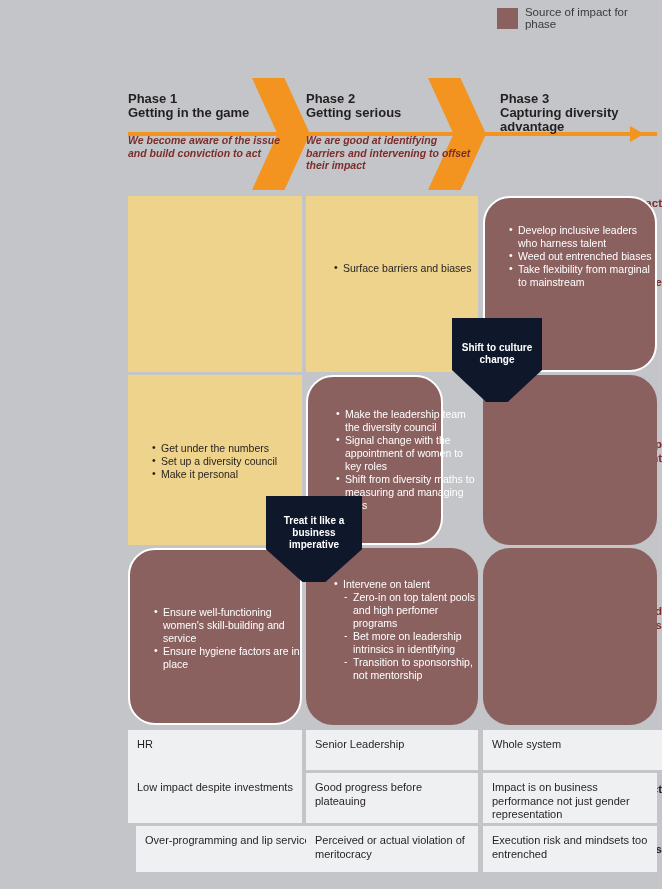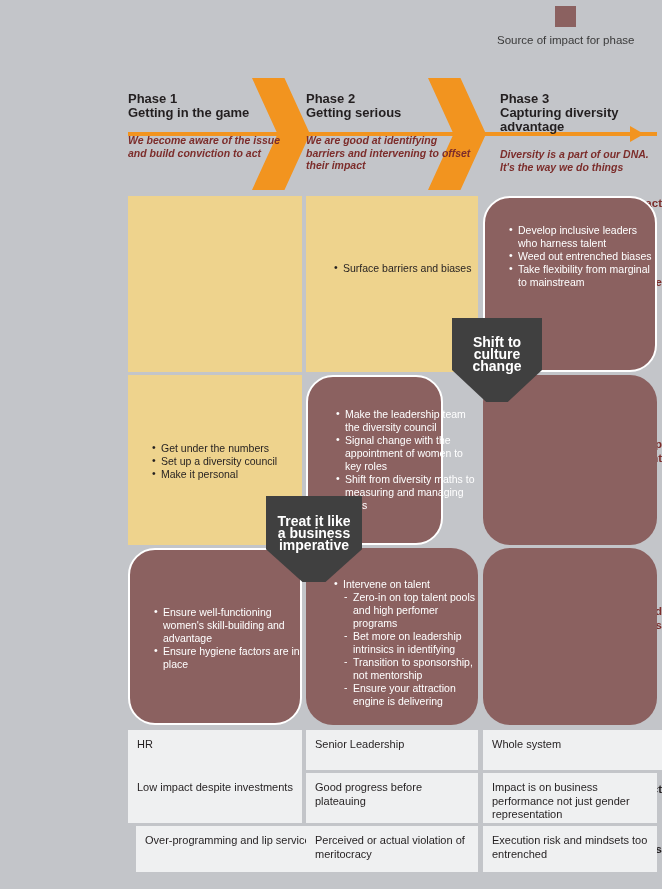--- a/index.html
+++ b/index.html
@@ -6,21 +6,21 @@
   body{
     width:662px;height:889px;
     background:#c3c5c9;
     font-family:"Liberation Sans", sans-serif;
     position:relative;
     overflow:hidden;
   }
   
   #legend{
     position:absolute; top:6px; left:497px;
-    display:flex; align-items:center; gap:7px;flex-direction:column;
+    display:flex; align-items:center; gap:7px;
   }
   #legend .swatch{width:21px;height:21px;background:#8b6160;}
   #legend .txt{font-size:11.5px;color:#3a3a3a;}
 
   
   #banner{position:absolute;left:0;top:78px;width:662px;height:112px;}
   .chev{position:absolute;top:0;width:58px;height:112px;background:#f2941f;}
   .chev.c1{left:252px;clip-path:polygon(0 0,56% 0,100% 50%,56% 100%,0 100%,44% 50%);}
   .chev.c2{left:428px;clip-path:polygon(0 0,56% 0,100% 50%,56% 100%,0 100%,44% 50%);}
   .rule{position:absolute;height:4px;background:#f2941f;}
@@ -54,22 +54,22 @@
   .cell .list{font-size:10.5px;line-height:13px;}
   .maroon .list{color:#ffffff;}
   .yellow .list{color:#231f20;}
   .list ul{margin:0;padding:0;list-style:none;}
   .list li{position:relative;padding-left:9px;margin:0;}
   .list li::before{content:"\2022";position:absolute;left:0;top:-1px;}
   .list li.sub{padding-left:19px;}
   .list li.sub::before{content:"-";left:10px;}
 
   
-  .callout{position:absolute;background:#404040;color:#fff;
-    font-size:14px;font-weight:bold;line-height:12px;
+  .callout{position:absolute;background:#0f172a;color:#fff;
+    font-size:10px;font-weight:bold;line-height:12px;
     display:flex;align-items:center;justify-content:center;text-align:center;
     clip-path:polygon(38% 0,100% 0,100% 62%,62% 100%,38% 100%,0 62%,0 0);
     box-sizing:border-box;padding:4px 6px 16px 6px;}
 
   
   .tcell{position:absolute;background:#eff0f1;box-sizing:border-box;
     padding:8px 9px;font-size:11px;color:#231f20;line-height:13.5px;}
 </style>
 </head>
 <body>
@@ -93,21 +93,20 @@
     <div class="sub">We become aware of the issue and build conviction to act</div>
   </div>
   <div class="phase p2">
     <div class="num">Phase 2</div>
     <div class="nm">Getting serious</div>
     <div class="sub">We are good at identifying barriers and intervening to offset their impact</div>
   </div>
   <div class="phase p3">
     <div class="num">Phase 3</div>
     <div class="nm">Capturing diversity advantage</div>
-    <div class="sub">Diversity is a part of our DNA. It's the way we do things</div>
   </div>
 </div>
 
 <div class="rowlabel" id="lbl-source">Source of impact</div>
 <div class="rowlabel" id="lbl-leadership">Leadership culture</div>
 <div class="rowlabel" id="lbl-ceo">CEO/Senior leadership commitment</div>
 <div class="rowlabel" id="lbl-skill">Skill-building and collective enablers</div>
 <div class="rowlabel dark" id="lbl-cog">Centre of gravity</div>
 <div class="rowlabel dark" id="lbl-impact">Impact</div>
 <div class="rowlabel dark" id="lbl-risks">Risks</div>
@@ -150,34 +149,33 @@
         <li>Shift from diversity maths to measuring and managing KPIs</li>
       </ul>
     </div>
 </div>
 
 <div class="cell maroon" style="left:483px;top:375px;width:174px;height:170px;"></div>
 
 <div class="cell maroon" style="left:128px;top:548px;width:174px;height:177px;border:2px solid #ffffff;box-sizing:border-box;">
   <div class="list" style="position:absolute;left:24px;top:56px;width:150px;">
       <ul>
-        <li>Ensure well-functioning women's skill-building and advantage</li>
+        <li>Ensure well-functioning women's skill-building and service</li>
         <li>Ensure hygiene factors are in place</li>
       </ul>
     </div>
 </div>
 
 <div class="cell maroon" style="left:306px;top:548px;width:172px;height:177px;">
   <div class="list" style="position:absolute;left:28px;top:30px;width:150px;">
       <ul>
         <li>Intervene on talent</li>
         <li class="sub">Zero-in on top talent pools and high perfomer programs</li>
         <li class="sub">Bet more on leadership intrinsics in identifying</li>
         <li class="sub">Transition to sponsorship, not mentorship</li>
-        <li class="sub">Ensure your attraction engine is delivering</li>
       </ul>
     </div>
 </div>
 
 <div class="cell maroon" style="left:483px;top:548px;width:174px;height:177px;"></div>
 
 <div class="callout" style="left:452px;top:318px;width:90px;height:84px;">
   <span>Shift to culture change</span>
 </div>
 <div class="callout" style="left:266px;top:496px;width:96px;height:86px;">

